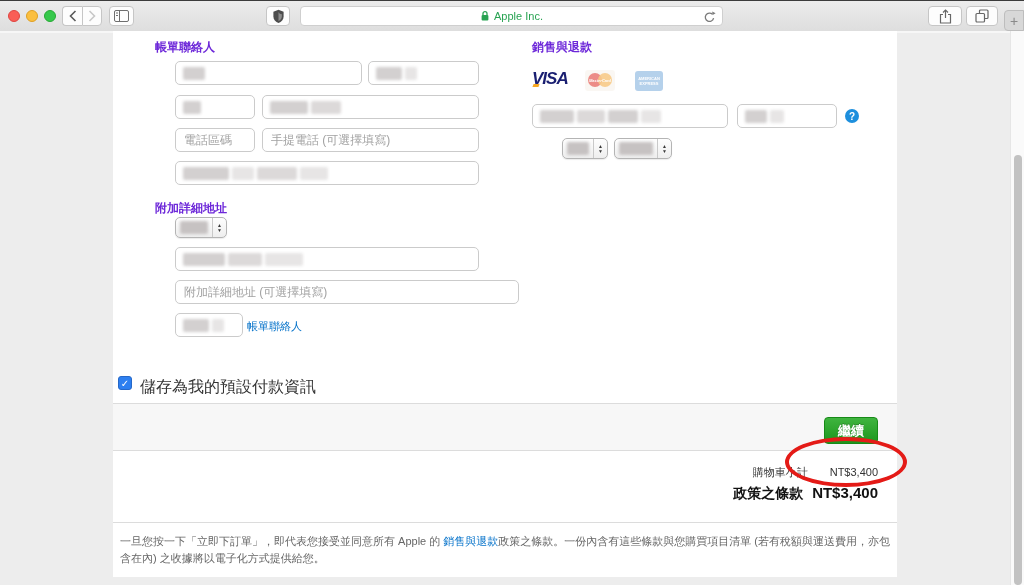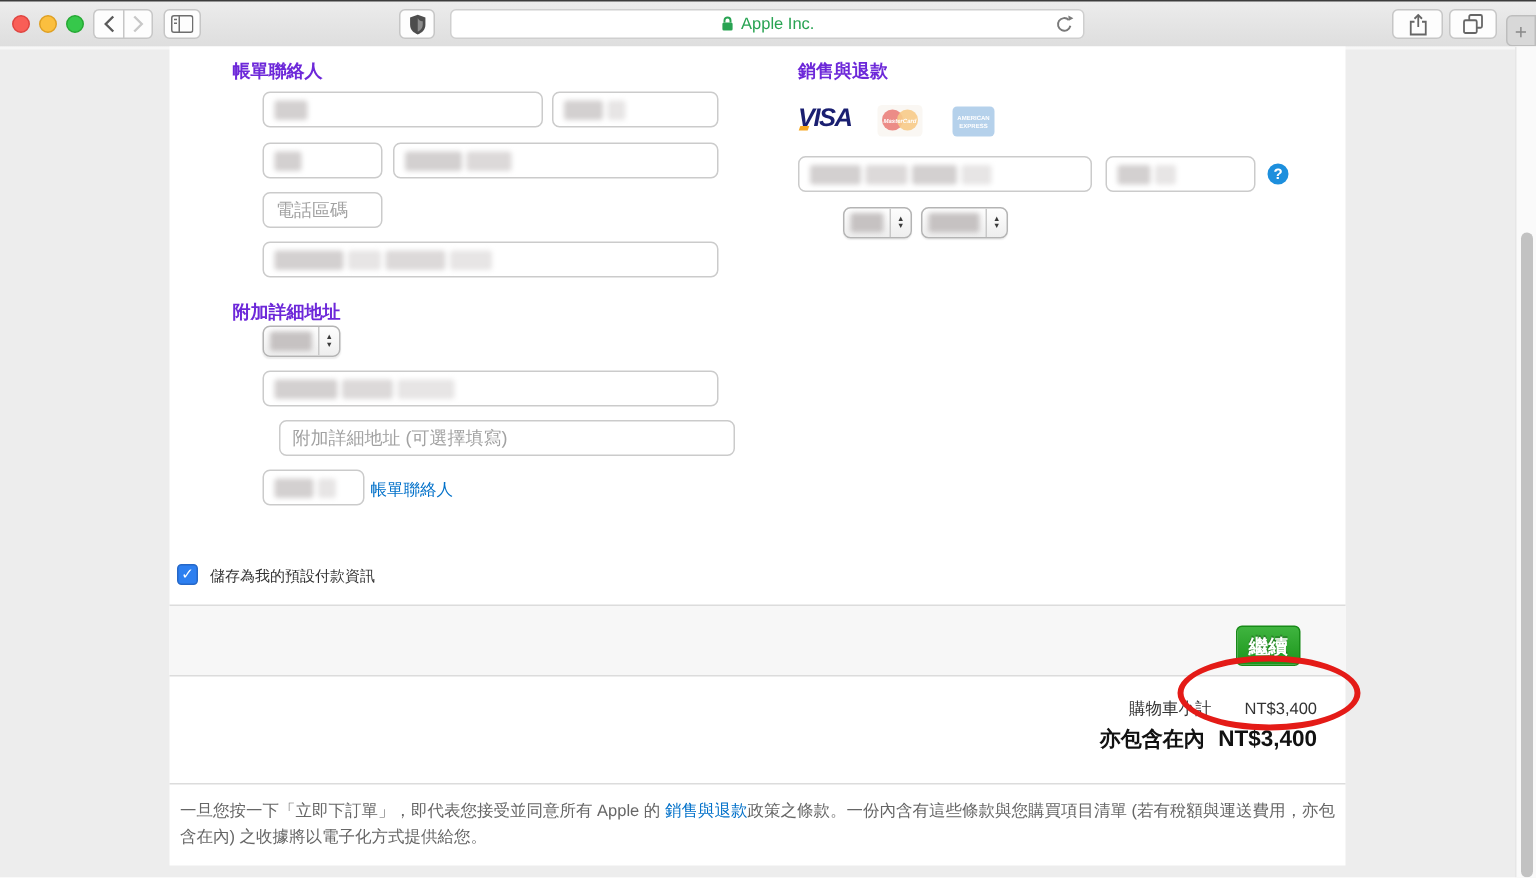--- a/index.html
+++ b/index.html
@@ -58,25 +58,25 @@
     font-style:italic;font-weight:bold;color:#fff;}
   .amex{position:absolute;width:28px;height:20px;border-radius:3px;background:#a9c9e8;opacity:.85;
     display:flex;align-items:center;justify-content:center;}
   .amex span{font-size:4px;font-weight:bold;color:#fff;text-align:center;line-height:5px;width:22px;}
   .help-icon{position:absolute;width:14px;height:14px;border-radius:50%;background:#1d8fdd;color:#fff;
     font-size:10px;font-weight:bold;display:flex;align-items:center;justify-content:center;}
   
   .checkbox{position:absolute;width:14px;height:14px;border-radius:3px;background:#2d7ff0;
     border:1px solid #2668c8;box-sizing:border-box;color:#fff;font-size:10px;
     display:flex;align-items:center;justify-content:center;}
-  .cb-label{position:absolute;font-size:10px;color:#333;}
+  .cb-label{position:absolute;font-size:16px;color:#333;}
   
   .hdiv{position:absolute;left:0;width:784px;height:1px;background:#dcdcdc;}
   .btn-band{position:absolute;left:0;top:373px;width:784px;height:46px;background:#f7f7f7;}
-  .continue-btn{position:absolute;left:711px;top:386px;width:43px;height:27px;
+  .continue-btn{position:absolute;left:711px;top:386px;width:54px;height:27px;
     background:linear-gradient(#3fb43f,#1c961c);border:1px solid #178a17;border-radius:4px;
     color:#fff;font-size:13px;font-weight:bold;display:flex;align-items:center;justify-content:center;
     text-shadow:0 -1px 0 rgba(0,0,0,.25);font-family:inherit;}
   .totrow{position:absolute;right:19px;display:flex;align-items:baseline;justify-content:flex-end;}
   .sub-label{font-size:11px;color:#333;margin-right:22px;}
   .sub-value{font-size:11px;color:#333;min-width:48px;text-align:right;}
   .tot-label{font-size:14px;font-weight:bold;color:#111;margin-right:9px;}
   .tot-value{font-size:15px;font-weight:bold;color:#111;}
   .footer-text{position:absolute;left:7px;top:502px;width:774px;font-size:11px;line-height:17px;color:#666;}
   .footer-text a{text-decoration:none;}
@@ -186,20 +186,21 @@
           </span>
       </div>
       <div class="input-box" style="left:149px;top:64px;width:217px;">
         <span class="redacts">
             <span class="rd" style="width:38px"></span>
             <span class="rd rd-m" style="width:30px"></span>
           </span>
       </div>
 
       <input class="input-box" style="left: 62px; top: 97px; width: 80px;" placeholder="電話區碼">
+      <input class="input-box" style="left: 149px; top: 97px; width: 217px;" placeholder="手提電話 (可選擇填寫)">
 
       <div class="input-box" style="left:62px;top:130px;width:304px;">
         <span class="redacts">
             <span class="rd" style="width:46px"></span>
             <span class="rd rd-l" style="width:22px"></span>
             <span class="rd rd-m" style="width:40px"></span>
             <span class="rd rd-l" style="width:28px"></span>
           </span>
       </div>
 
@@ -216,21 +217,21 @@
       </div>
 
       <div class="input-box" style="left:62px;top:216px;width:304px;">
         <span class="redacts">
             <span class="rd" style="width:42px"></span>
             <span class="rd rd-m" style="width:34px"></span>
             <span class="rd rd-l" style="width:38px"></span>
           </span>
       </div>
 
-      <input class="input-box" style="left: 73px; top: 249px; width: 304px;" placeholder="附加詳細地址 (可選擇填寫)">
+      <input class="input-box" style="left: 62px; top: 249px; width: 344px;" placeholder="附加詳細地址 (可選擇填寫)">
 
       <div class="input-box" style="left:62px;top:282px;width:68px;">
         <span class="redacts">
             <span class="rd" style="width:26px"></span>
             <span class="rd rd-l" style="width:12px"></span>
           </span>
       </div>
       <a class="link" href="#" style="left:134px;top:288px;color:#0070c9;">帳單聯絡人</a>
 
       <div class="sec-title" style="left:419px;top:8px;">銷售與退款</div>
@@ -294,21 +295,21 @@
       <div class="hdiv" style="top:372px;"></div>
       <div class="btn-band"></div>
       <button class="continue-btn">繼續</button>
       <div class="hdiv" style="top:419px;"></div>
 
       <div class="totrow" style="top:434px;">
         <span class="sub-label">購物車小計</span>
         <span class="sub-value">NT$3,400</span>
       </div>
       <div class="totrow" style="top:453px;">
-        <span class="tot-label">亦包含在內</span>
+        <span class="tot-label">政策之條款</span>
         <span class="tot-value">NT$3,400</span>
       </div>
       <div class="hdiv" style="top:491px;"></div>
 
       <div class="footer-text">
         <span>一旦您按一下「立即下訂單」，即代表您接受並同意所有 Apple 的 </span><a href="#" style="color:#0070c9;margin-top:13px;">銷售與退款</a><span>政策之條款。一份內含有這些條款與您購買項目清單 (若有稅額與運送費用，亦包含在內) 之收據將以電子化方式提供給您。</span>
       </div>
     </div>
 
     <div class="scroll-track">

